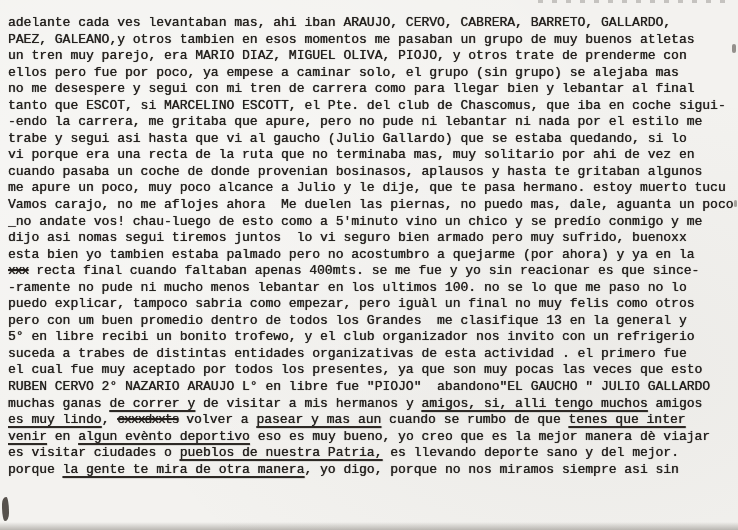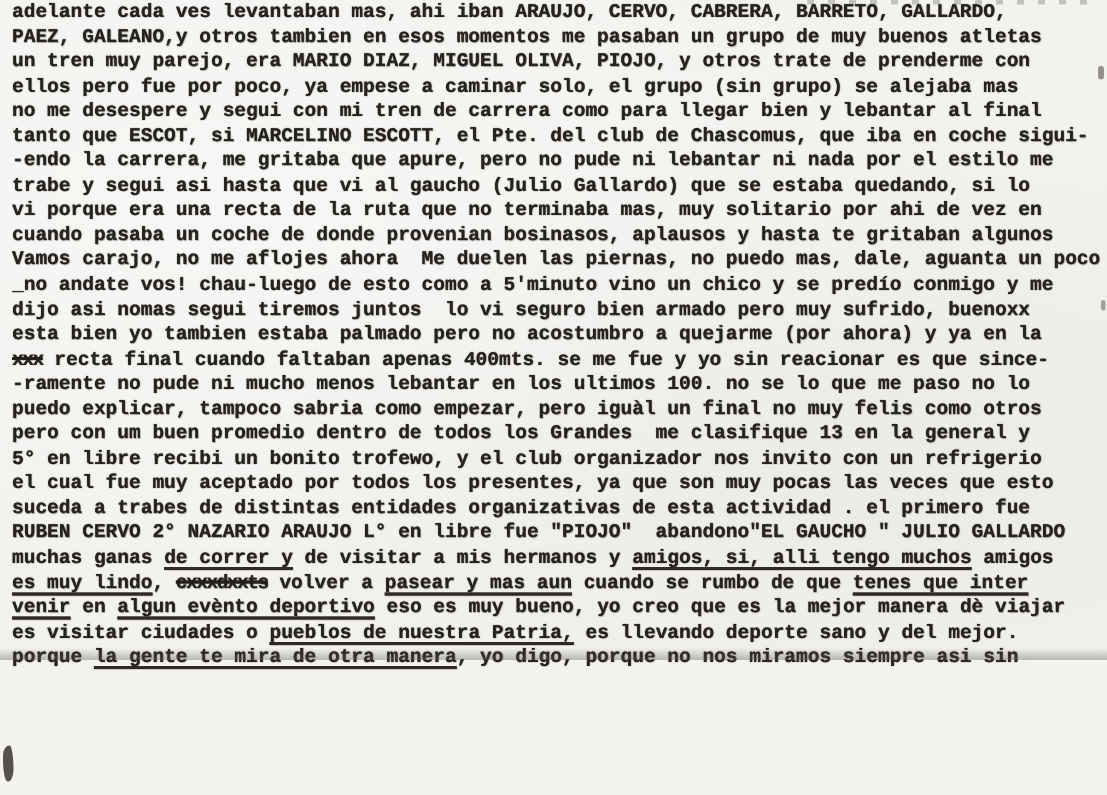--- a/index.html
+++ b/index.html
@@ -3,31 +3,31 @@
 <meta charset="utf-8">
 <style>
   html,body{margin:0;padding:0;}
   body{
     width:738px;height:530px;overflow:hidden;
     font-family:"Liberation Mono","DejaVu Sans Mono",monospace;
     background:#f3f2ef;
   }
   .page{
     position:relative;
-    width:738px;height:440px;
+    width:738px;height:530px;
     box-sizing:border-box;
-    padding:0 4px 0 8px;
+    padding:15px 4px 0 8px;
     background:
       radial-gradient(ellipse at 20% 30%, rgba(255,255,255,.35), rgba(255,255,255,0) 60%),
       radial-gradient(ellipse at 80% 70%, rgba(120,115,108,.06), rgba(0,0,0,0) 55%),
       #f3f2ef;
     color:#25221f;
     font-size:13px;
     line-height:16.55px;
-    font-weight:700;
+    font-weight:400;
   }
   .line{
     white-space:pre;
     text-shadow:0 0 .7px rgba(25,22,20,.85), .4px .4px .6px rgba(60,55,50,.35);
     letter-spacing:0;
   }
   .u{
     text-decoration:underline;
     text-decoration-thickness:1.8px;
     text-underline-offset:2.5px;
@@ -70,31 +70,32 @@
       <div class="line"><span>adelante cada ves levantaban mas, ahi iban ARAUJO, CERVO, CABRERA, BARRETO, GALLARDO,</span></div>
       <div class="line"><span>PAEZ, GALEANO,y otros tambien en esos momentos me pasaban un grupo de muy buenos atletas</span></div>
       <div class="line"><span>un tren muy parejo, era MARIO DIAZ, MIGUEL OLIVA, PIOJO, y otros trate de prenderme con</span></div>
       <div class="line"><span>ellos pero fue por poco, ya empese a caminar solo, el grupo (sin grupo) se alejaba mas</span></div>
       <div class="line"><span>no me desespere y segui con mi tren de carrera como para llegar bien y lebantar al final</span></div>
       <div class="line"><span>tanto que ESCOT, si MARCELINO ESCOTT, el Pte. del club de Chascomus, que iba en coche sigui-</span></div>
       <div class="line"><span>-endo la carrera, me gritaba que apure, pero no pude ni lebantar ni nada por el estilo me</span></div>
       <div class="line"><span>trabe y segui asi hasta que vi al gaucho (Julio Gallardo) que se estaba quedando, si lo</span></div>
       <div class="line"><span>vi porque era una recta de la ruta que no terminaba mas, muy solitario por ahi de vez en</span></div>
       <div class="line"><span>cuando pasaba un coche de donde provenian bosinasos, aplausos y hasta te gritaban algunos</span></div>
+      <div class="line"><span>me apure un poco, muy poco alcance a Julio y le dije, que te pasa hermano. estoy muerto tucu</span></div>
       <div class="line"><span>Vamos carajo, no me aflojes ahora  Me duelen las piernas, no puedo mas, dale, aguanta un poco</span></div>
       <div class="line"><span>_no andate vos! chau-luego de esto como a 5'minuto vino un chico y se predío conmigo y me</span></div>
       <div class="line"><span>dijo asi nomas segui tiremos juntos  lo vi seguro bien armado pero muy sufrido, buenoxx</span></div>
       <div class="line"><span>esta bien yo tambien estaba palmado pero no acostumbro a quejarme (por ahora) y ya en la</span></div>
       <div class="line"><span class="xx">xxx</span><span> recta final cuando faltaban apenas 400mts. se me fue y yo sin reacionar es que since-</span></div>
       <div class="line"><span>-ramente no pude ni mucho menos lebantar en los ultimos 100. no se lo que me paso no lo</span></div>
       <div class="line"><span>puedo explicar, tampoco sabria como empezar, pero iguàl un final no muy felis como otros</span></div>
       <div class="line"><span>pero con um buen promedio dentro de todos los Grandes  me clasifique 13 en la general y</span></div>
       <div class="line"><span>5° en libre recibi un bonito trofewo, y el club organizador nos invito con un refrigerio</span></div>
+      <div class="line"><span>suceda a trabes de distintas entidades organizativas de esta actividad . el primero fue</span></div>
       <div class="line"><span>el cual fue muy aceptado por todos los presentes, ya que son muy pocas las veces que esto</span></div>
-      <div class="line"><span>suceda a trabes de distintas entidades organizativas de esta actividad . el primero fue</span></div>
       <div class="line"><span>RUBEN CERVO 2° NAZARIO ARAUJO L° en libre fue "PIOJO"  abandono"EL GAUCHO " JULIO GALLARDO</span></div>
       <div class="line"><span>muchas ganas </span><span class="u">de correr y</span><span> de visitar a mis hermanos y </span><span class="u">amigos, si, alli tengo muchos</span><span> amigos</span></div>
       <div class="line"><span class="u">es muy lindo</span><span>, </span><span class="xx">cxxxdxxts</span><span> volver a </span><span class="u">pasear y mas aun</span><span> cuando se rumbo de que </span><span class="u">tenes que inter</span></div>
       <div class="line"><span class="u">venir</span><span> en </span><span class="u">algun evènto deportivo</span><span> eso es muy bueno, yo creo que es la mejor manera dè viajar</span></div>
       <div class="line"><span>es visitar ciudades o </span><span class="u">pueblos de nuestra Patria,</span><span> es llevando deporte sano y del mejor.</span></div>
       <div class="line"><span>porque </span><span class="u">la gente te mira de otra manera</span><span>, yo digo, porque no nos miramos siempre asi sin</span></div>
     </div>
   <div class="ink-mark"></div>
   <div class="edge-mark-1"></div>
   <div class="edge-mark-2"></div>

